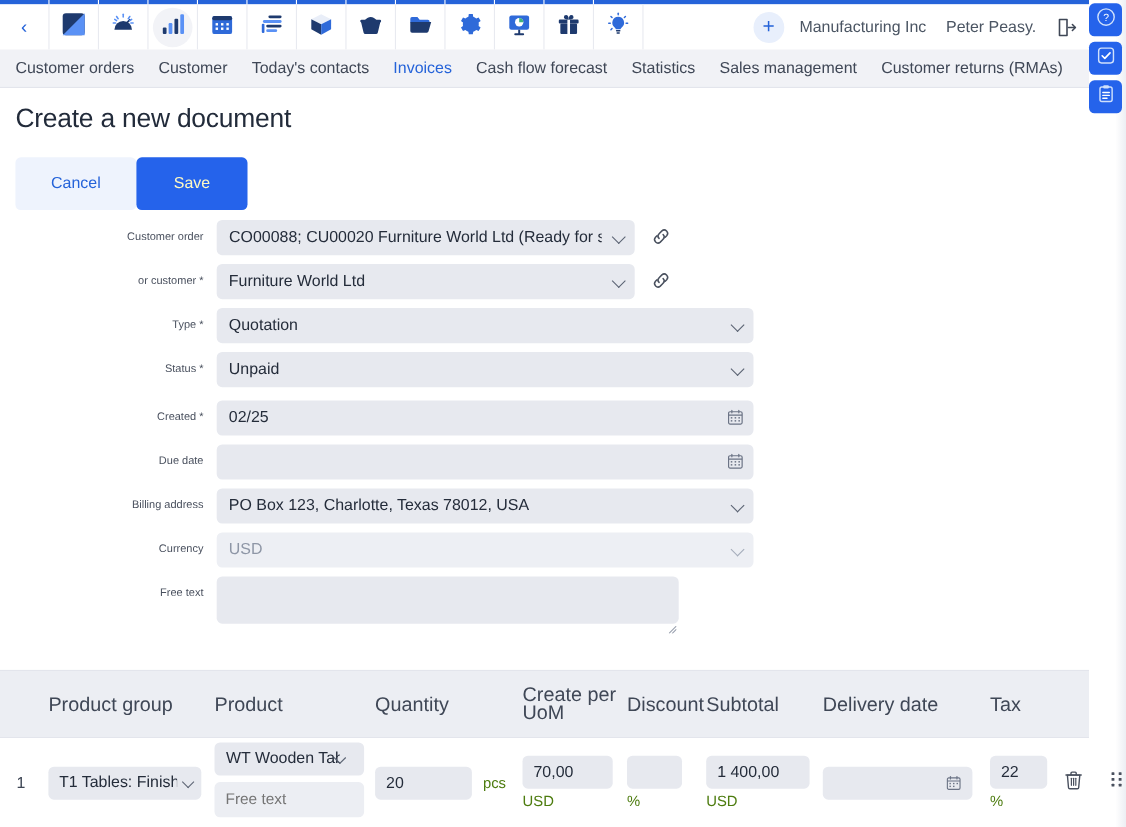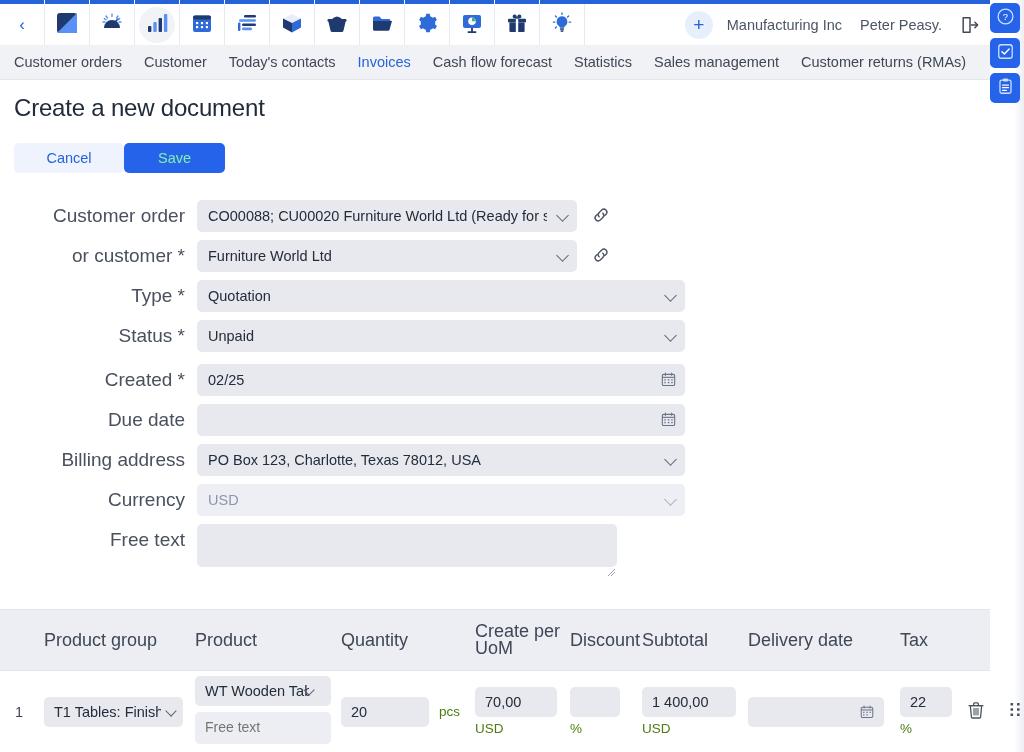--- a/index.html
+++ b/index.html
@@ -78,37 +78,37 @@
   .nav-item { font-size: 14.5px; color: #3f4756; white-space: nowrap; }
   .nav-item.active { color: #2563d9; }
 
   
   .page-title {
     position: absolute; top: 94px; left: 14px;
     font-size: 24px; color: #222b3a; font-weight: 400; letter-spacing: -.2px;
   }
   .btn-row { position: absolute; top: 143px; left: 14px; display: flex; gap: 0px; }
   .btn {
-    height: 30px; border-radius: 5px; font-size: 14.5px;
+    height: 48px; border-radius: 5px; font-size: 14.5px;
     display: flex; align-items: center; justify-content: center;
     border: none; cursor: pointer; font-family: inherit;
   }
   .btn-cancel { width: 110px; background: #eef3fd; color: #2563d9; }
-  .btn-save { width: 101px; background: #2563eb; color: #86efac; }
+  .btn-save { width: 101px; background: #2563eb; color: #fef9c3; }
 
   
   .form { position: absolute; top: 200px; left: 0; width: 990px; }
   .frow {
     display: flex; align-items: flex-start; margin-bottom: 8px;
     height: 32px;
   }
   .frow.gap-before { margin-top: 12px; }
   .flabel {
     width: 197px; text-align: right; padding-right: 12px;
-    font-size: 19px; color: #49505e; line-height: 32px; flex: none;
+    font-size: 10px; color: #49505e; line-height: 32px; flex: none;
   }
   .fctl { position: relative; flex: none; }
   .inp {
     height: 32px; background: #e7e9ef; border: none; border-radius: 5px;
     font-size: 14.5px; color: #242c3a; padding: 0 30px 0 11px;
     font-family: inherit; width: 100%; outline: none;
     line-height: 32px; overflow: hidden; white-space: nowrap;
     text-overflow: clip;
   }
   .inp.muted { color: #8e96a6; background: #edeff4; }

